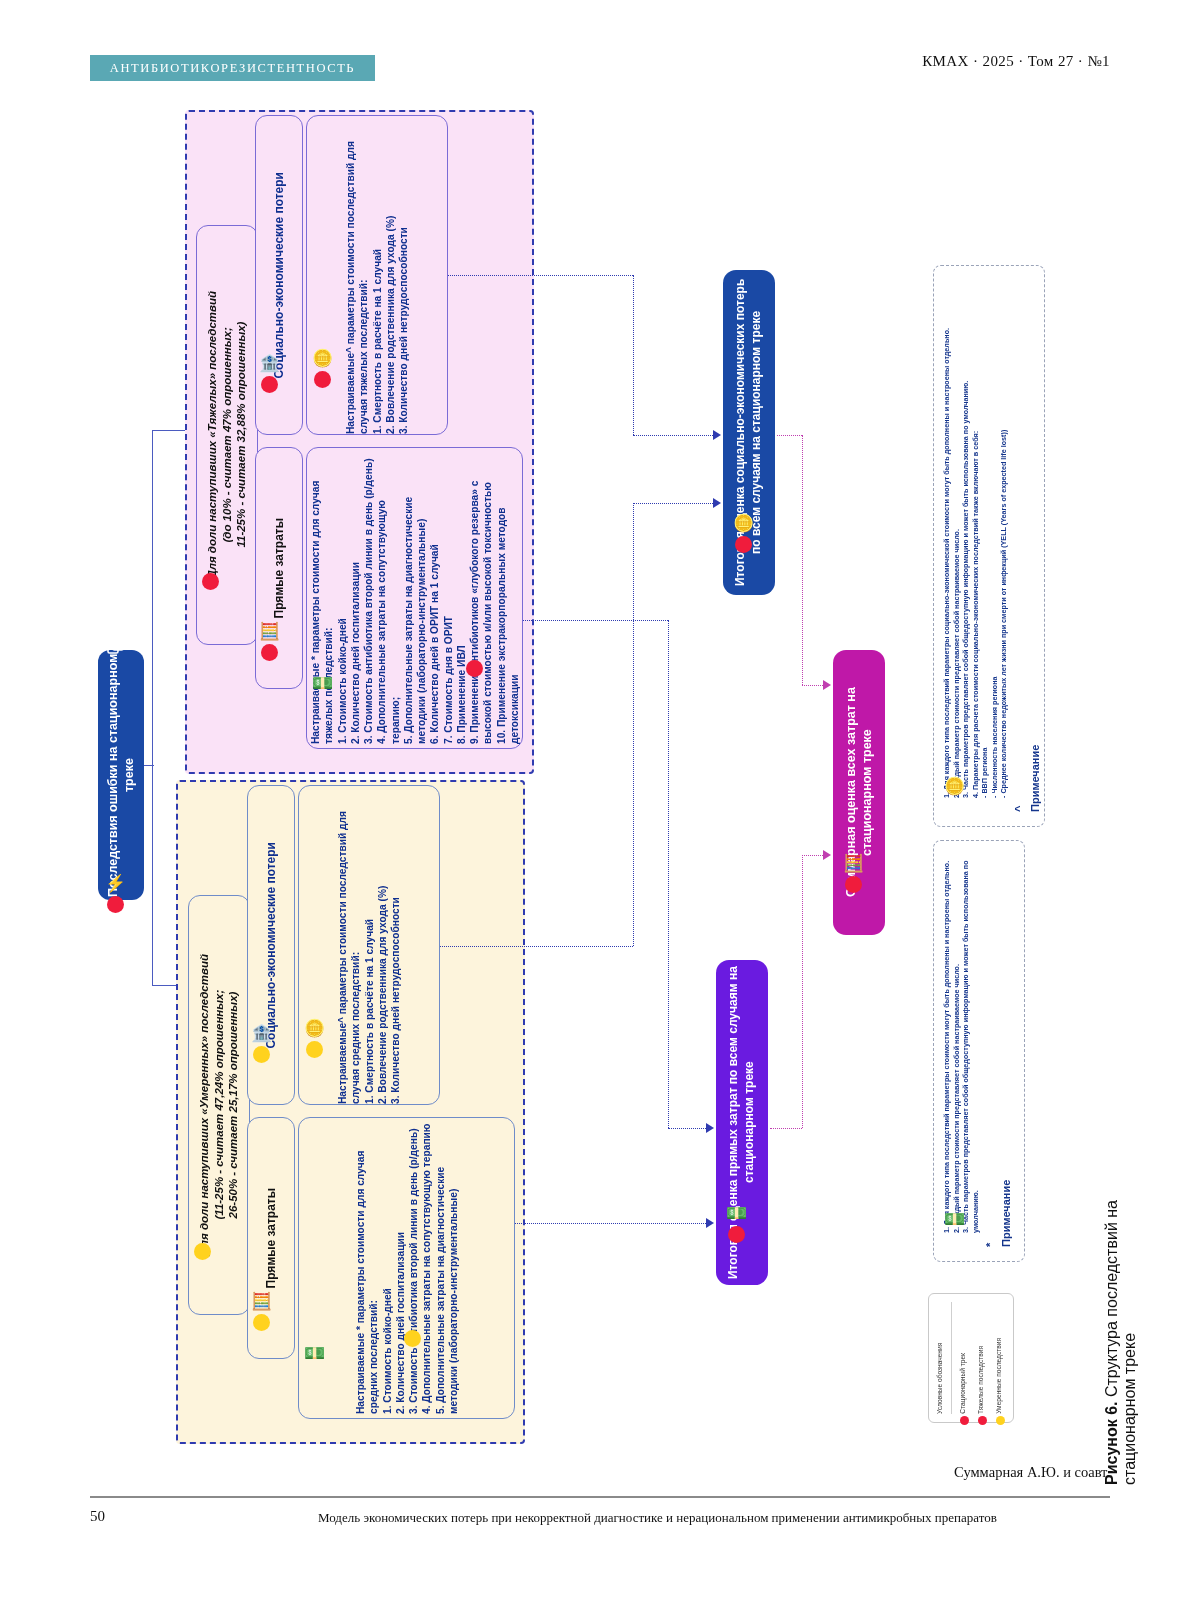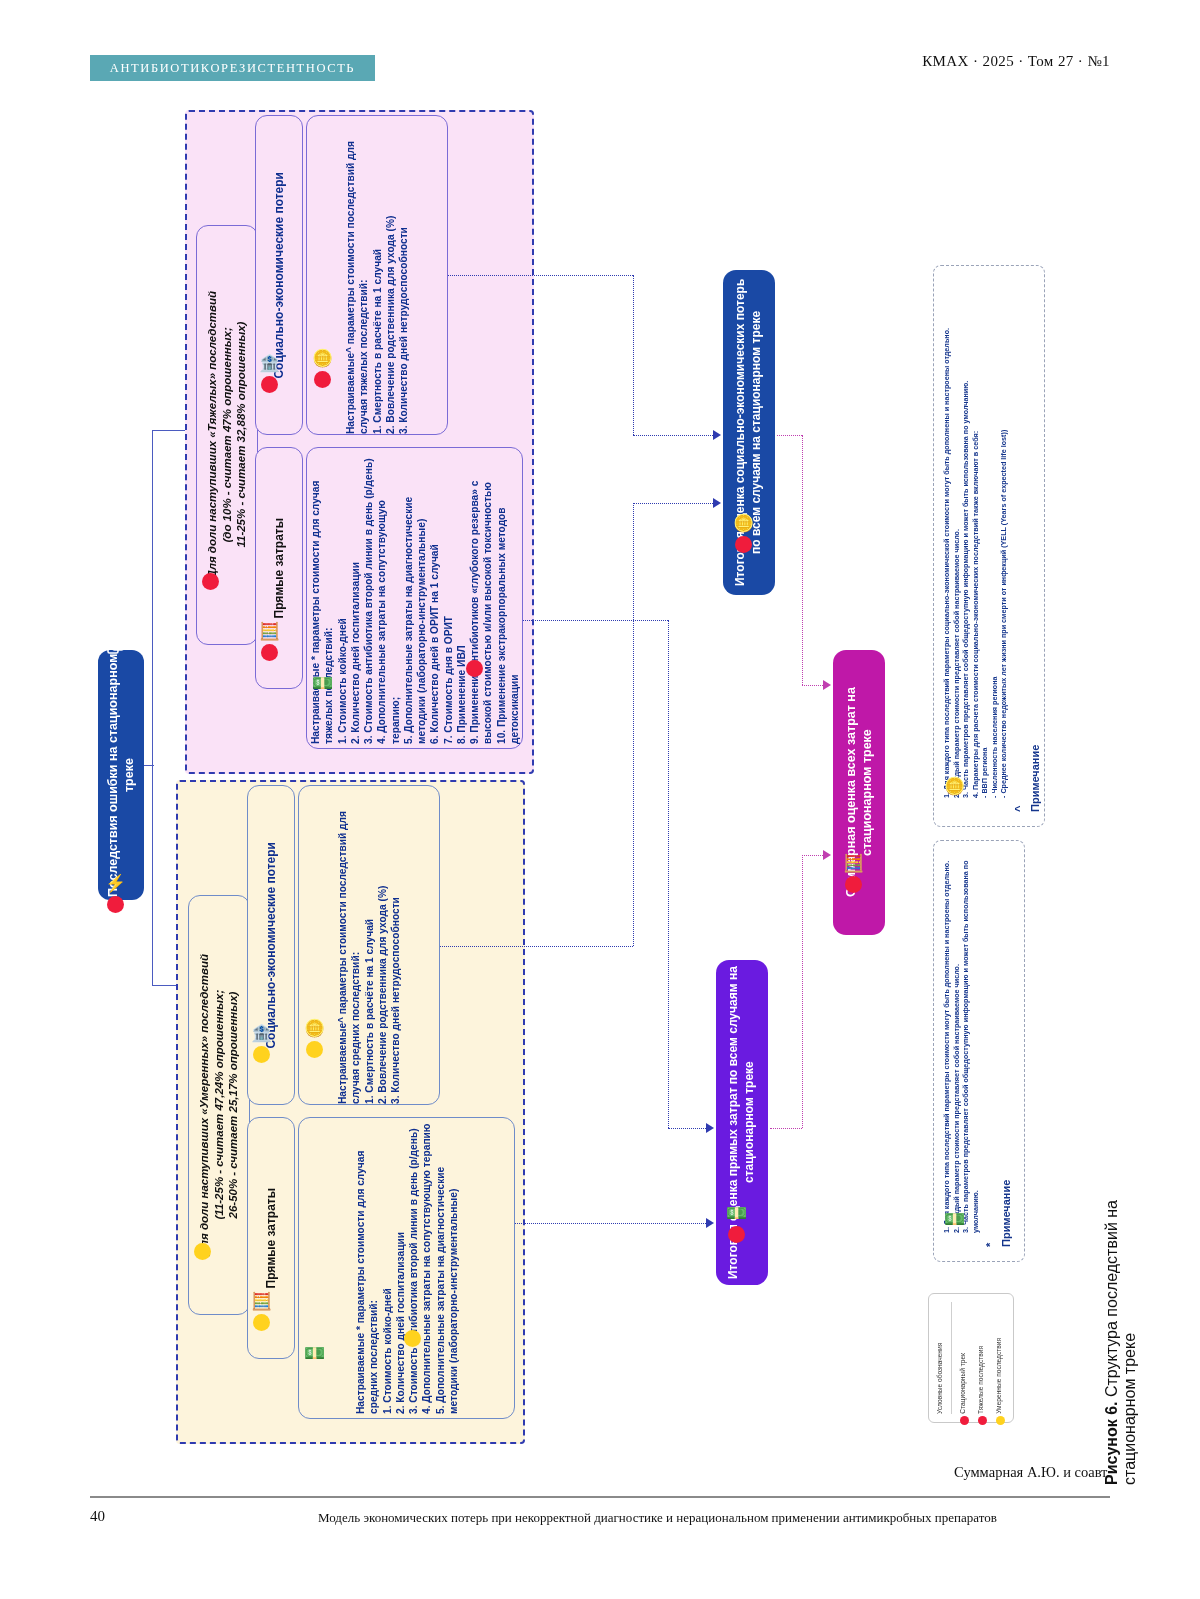--- a/index.html
+++ b/index.html
@@ -328,14 +328,14 @@
   <div id="fig-caption">
     <div class="vtext" style="height:330px;">
       <span class="cap"><b>Рисунок 6.</b><span class="cap"> Структура последствий на стационарном треке</span></span>
     </div>
   </div>
 
 </div>
 
 <div id="footer-author">Суммарная А.Ю. и соавт.</div>
 <div id="footer-rule"></div>
-<div id="footer-page">40</div>
+<div id="footer-page">50</div>
 <div id="footer-title">Модель экономических потерь при некорректной диагностике и нерациональном применении антимикробных препаратов</div>
 
 </body></html>

